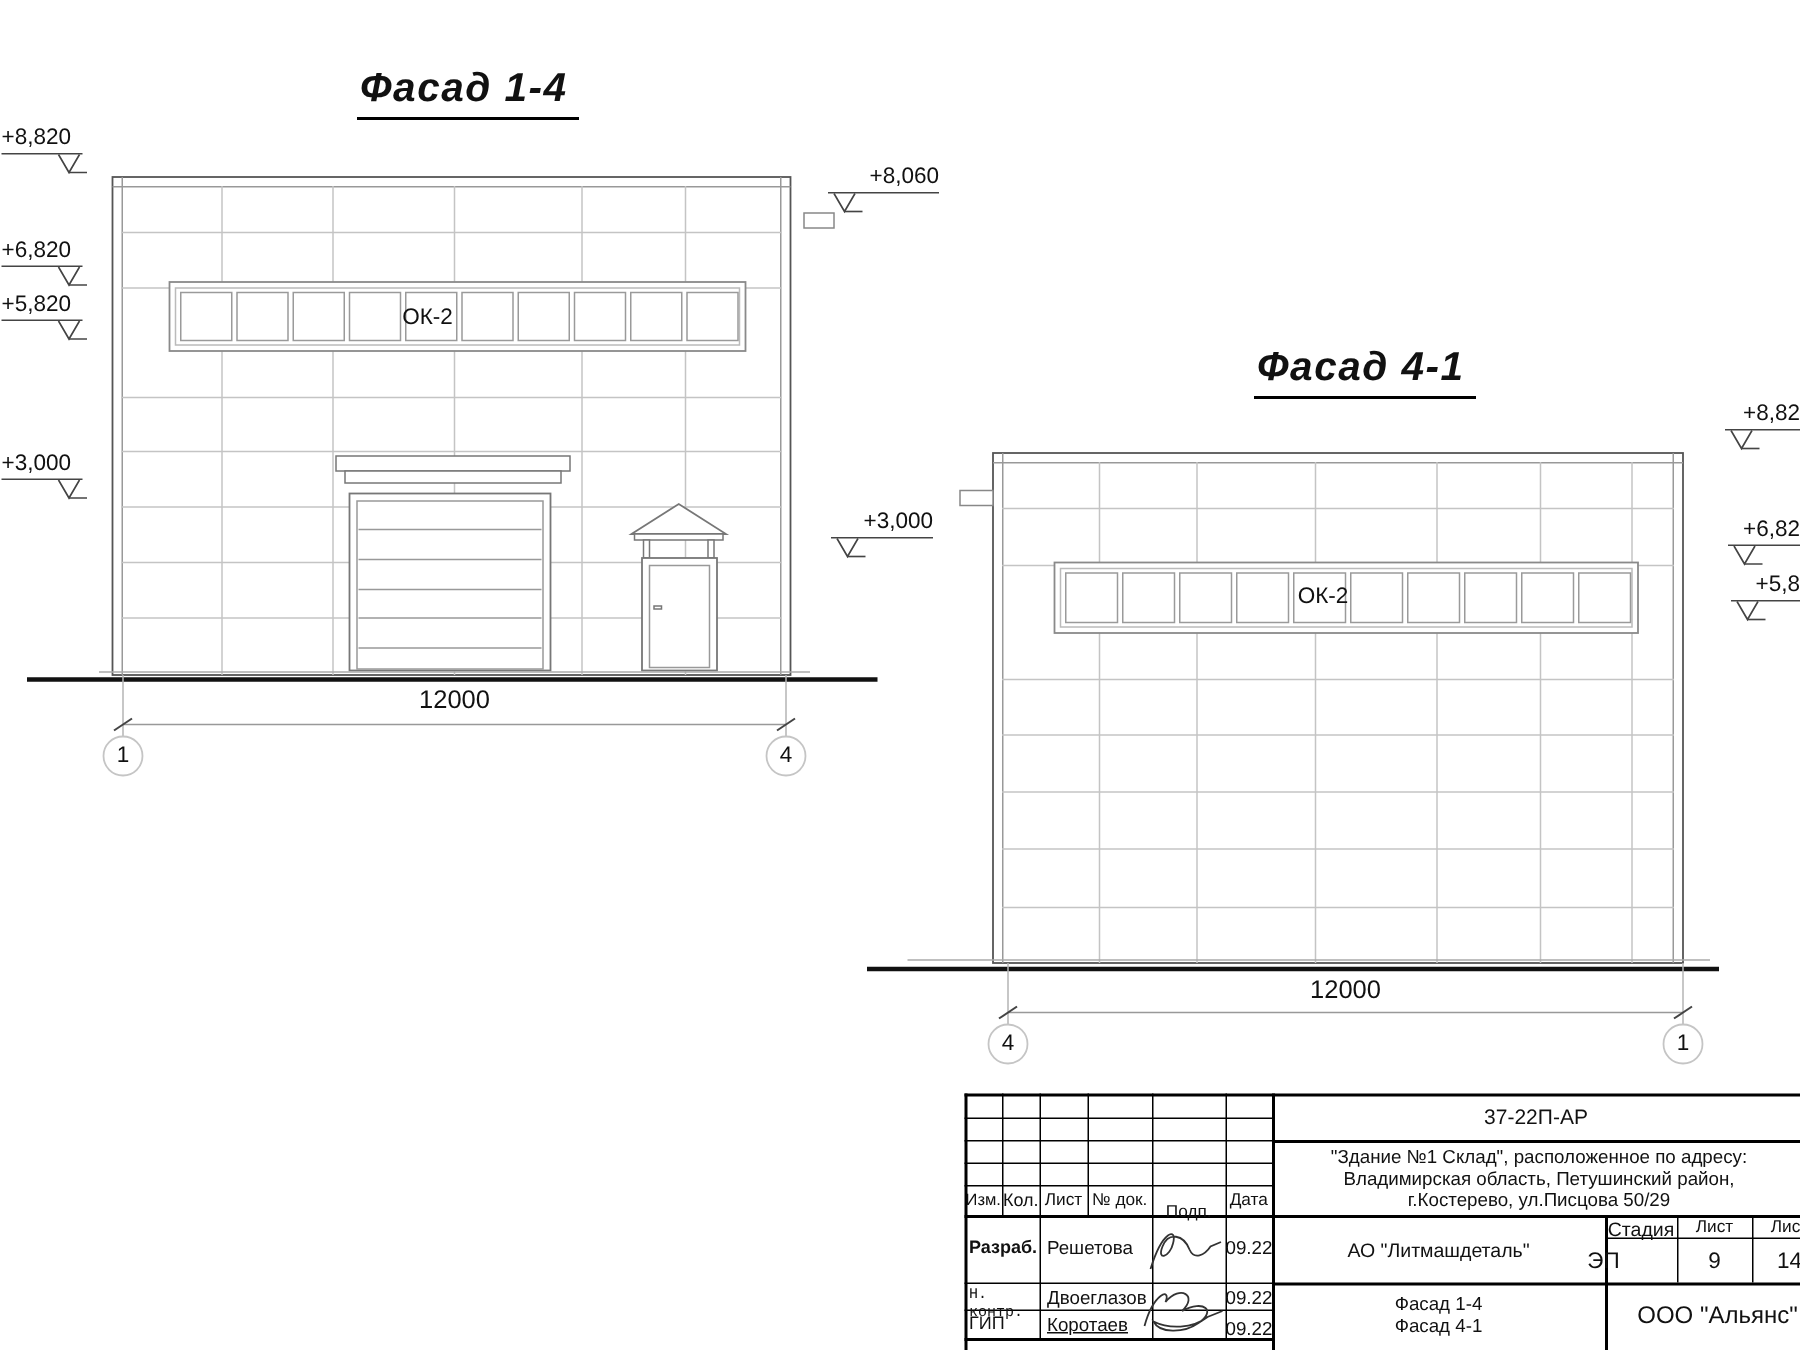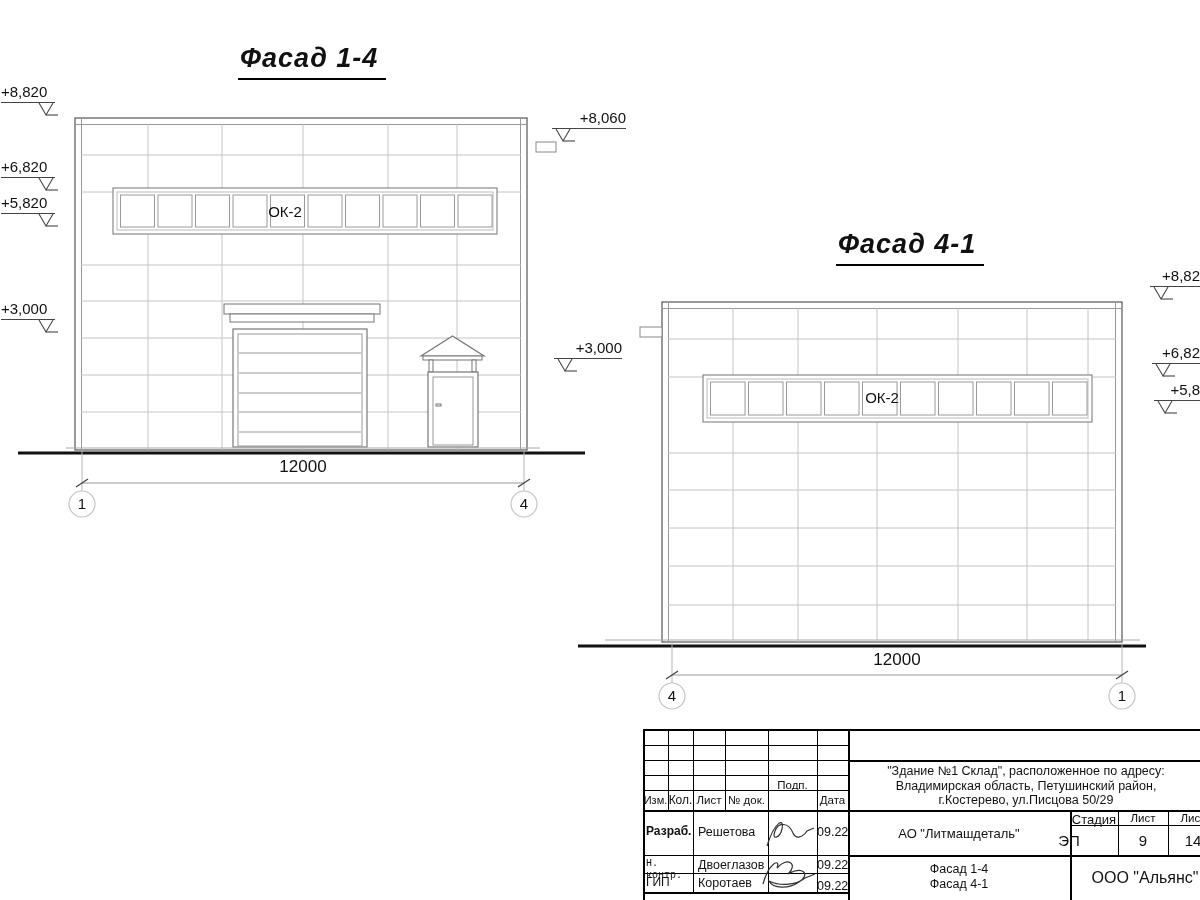--- a/index.html
+++ b/index.html
@@ -234,42 +234,43 @@
     <div class="vl" style="left:25px;top:0;height:81px;"></div>
     <div class="vl" style="left:50px;top:0;height:163px;"></div>
     <div class="vl" style="left:82px;top:0;height:81px;"></div>
     <div class="vl" style="left:125px;top:0;height:163px;"></div>
     <div class="vl" style="left:174px;top:0;height:163px;"></div>
 
     <div class="hl" style="left:427px;top:96px;width:130px;"></div>
     <div class="vl" style="left:475px;top:81px;height:45px;"></div>
     <div class="vl" style="left:525px;top:81px;height:45px;"></div>
 
+    <div class="tbt c" style="left:205px;top:7px;width:352px;font-size:14px;">37-22П-АР</div>
     <div class="tbt c" style="left:209px;top:35px;width:348px;font-size:12.5px;">
       <div>"Здание №1 Склад", расположенное по адресу:</div>
       <div>Владимирская область, Петушинский район,</div>
       <div>г.Костерево, ул.Писцова 50/29</div>
     </div>
     <div class="tbt c" style="left:0;top:65px;width:25px;font-size:11px;">Изм.</div>
     <div class="tbt c" style="left:25px;top:65px;width:25px;font-size:12px;">Кол.</div>
     <div class="tbt c" style="left:50px;top:65px;width:32px;font-size:11.5px;">Лист</div>
     <div class="tbt c" style="left:82px;top:65px;width:43px;font-size:11.5px;">№ док.</div>
-    <div class="tbt c" style="left:125px;top:50px;width:49px;font-size:11.5px;">Подп.</div>
+    <div class="tbt c" style="left:125px;top:73px;width:49px;font-size:11.5px;">Подп.</div>
     <div class="tbt c" style="left:174px;top:65px;width:31px;font-size:11.5px;">Дата</div>
 
     <div class="tbt" style="left:3px;top:96px;width:47px;font-size:12px;font-weight:bold;">Разраб.</div>
     <div class="tbt" style="left:55px;top:96px;width:70px;font-size:12.5px;">Решетова</div>
     <div class="tbt c" style="left:174px;top:96px;width:31px;font-size:12.5px;">09.22</div>
 
     <div class="tbt" style="left:3px;top:129px;width:47px;font-size:10px;font-family:Liberation Mono, monospace;">Н. контр.</div>
     <div class="tbt" style="left:55px;top:129px;width:70px;font-size:12.5px;">Двоеглазов</div>
     <div class="tbt c" style="left:174px;top:129px;width:31px;font-size:12.5px;">09.22</div>
 
     <div class="tbt" style="left:3px;top:147px;width:47px;font-size:12px;">ГИП</div>
-    <div class="tbt" style="left:55px;top:147px;width:70px;font-size:12.5px;">Коротаев</div>
+    <div class="tbt" style="left:55px;top:147px;width:70px;font-size:12.5px;text-decoration:underline;">Коротаев</div>
     <div class="tbt c" style="left:174px;top:150px;width:31px;font-size:12.5px;">09.22</div>
 
     <div class="tbt c" style="left:205px;top:97px;width:222px;font-size:13px;">АО "Литмашдеталь"</div>
 
     <div class="tbt c" style="left:427px;top:83px;width:48px;font-size:13px;">Стадия</div>
     <div class="tbt c" style="left:475px;top:83px;width:50px;font-size:11.5px;">Лист</div>
     <div class="tbt c" style="left:525px;top:83px;width:50px;font-size:11.5px;">Лист</div>
     <div class="tbt c" style="left:402px;top:103px;width:48px;font-size:15px;">ЭП</div>
     <div class="tbt c" style="left:475px;top:103px;width:50px;font-size:15px;">9</div>
     <div class="tbt c" style="left:525px;top:103px;width:50px;font-size:15px;">14</div>

